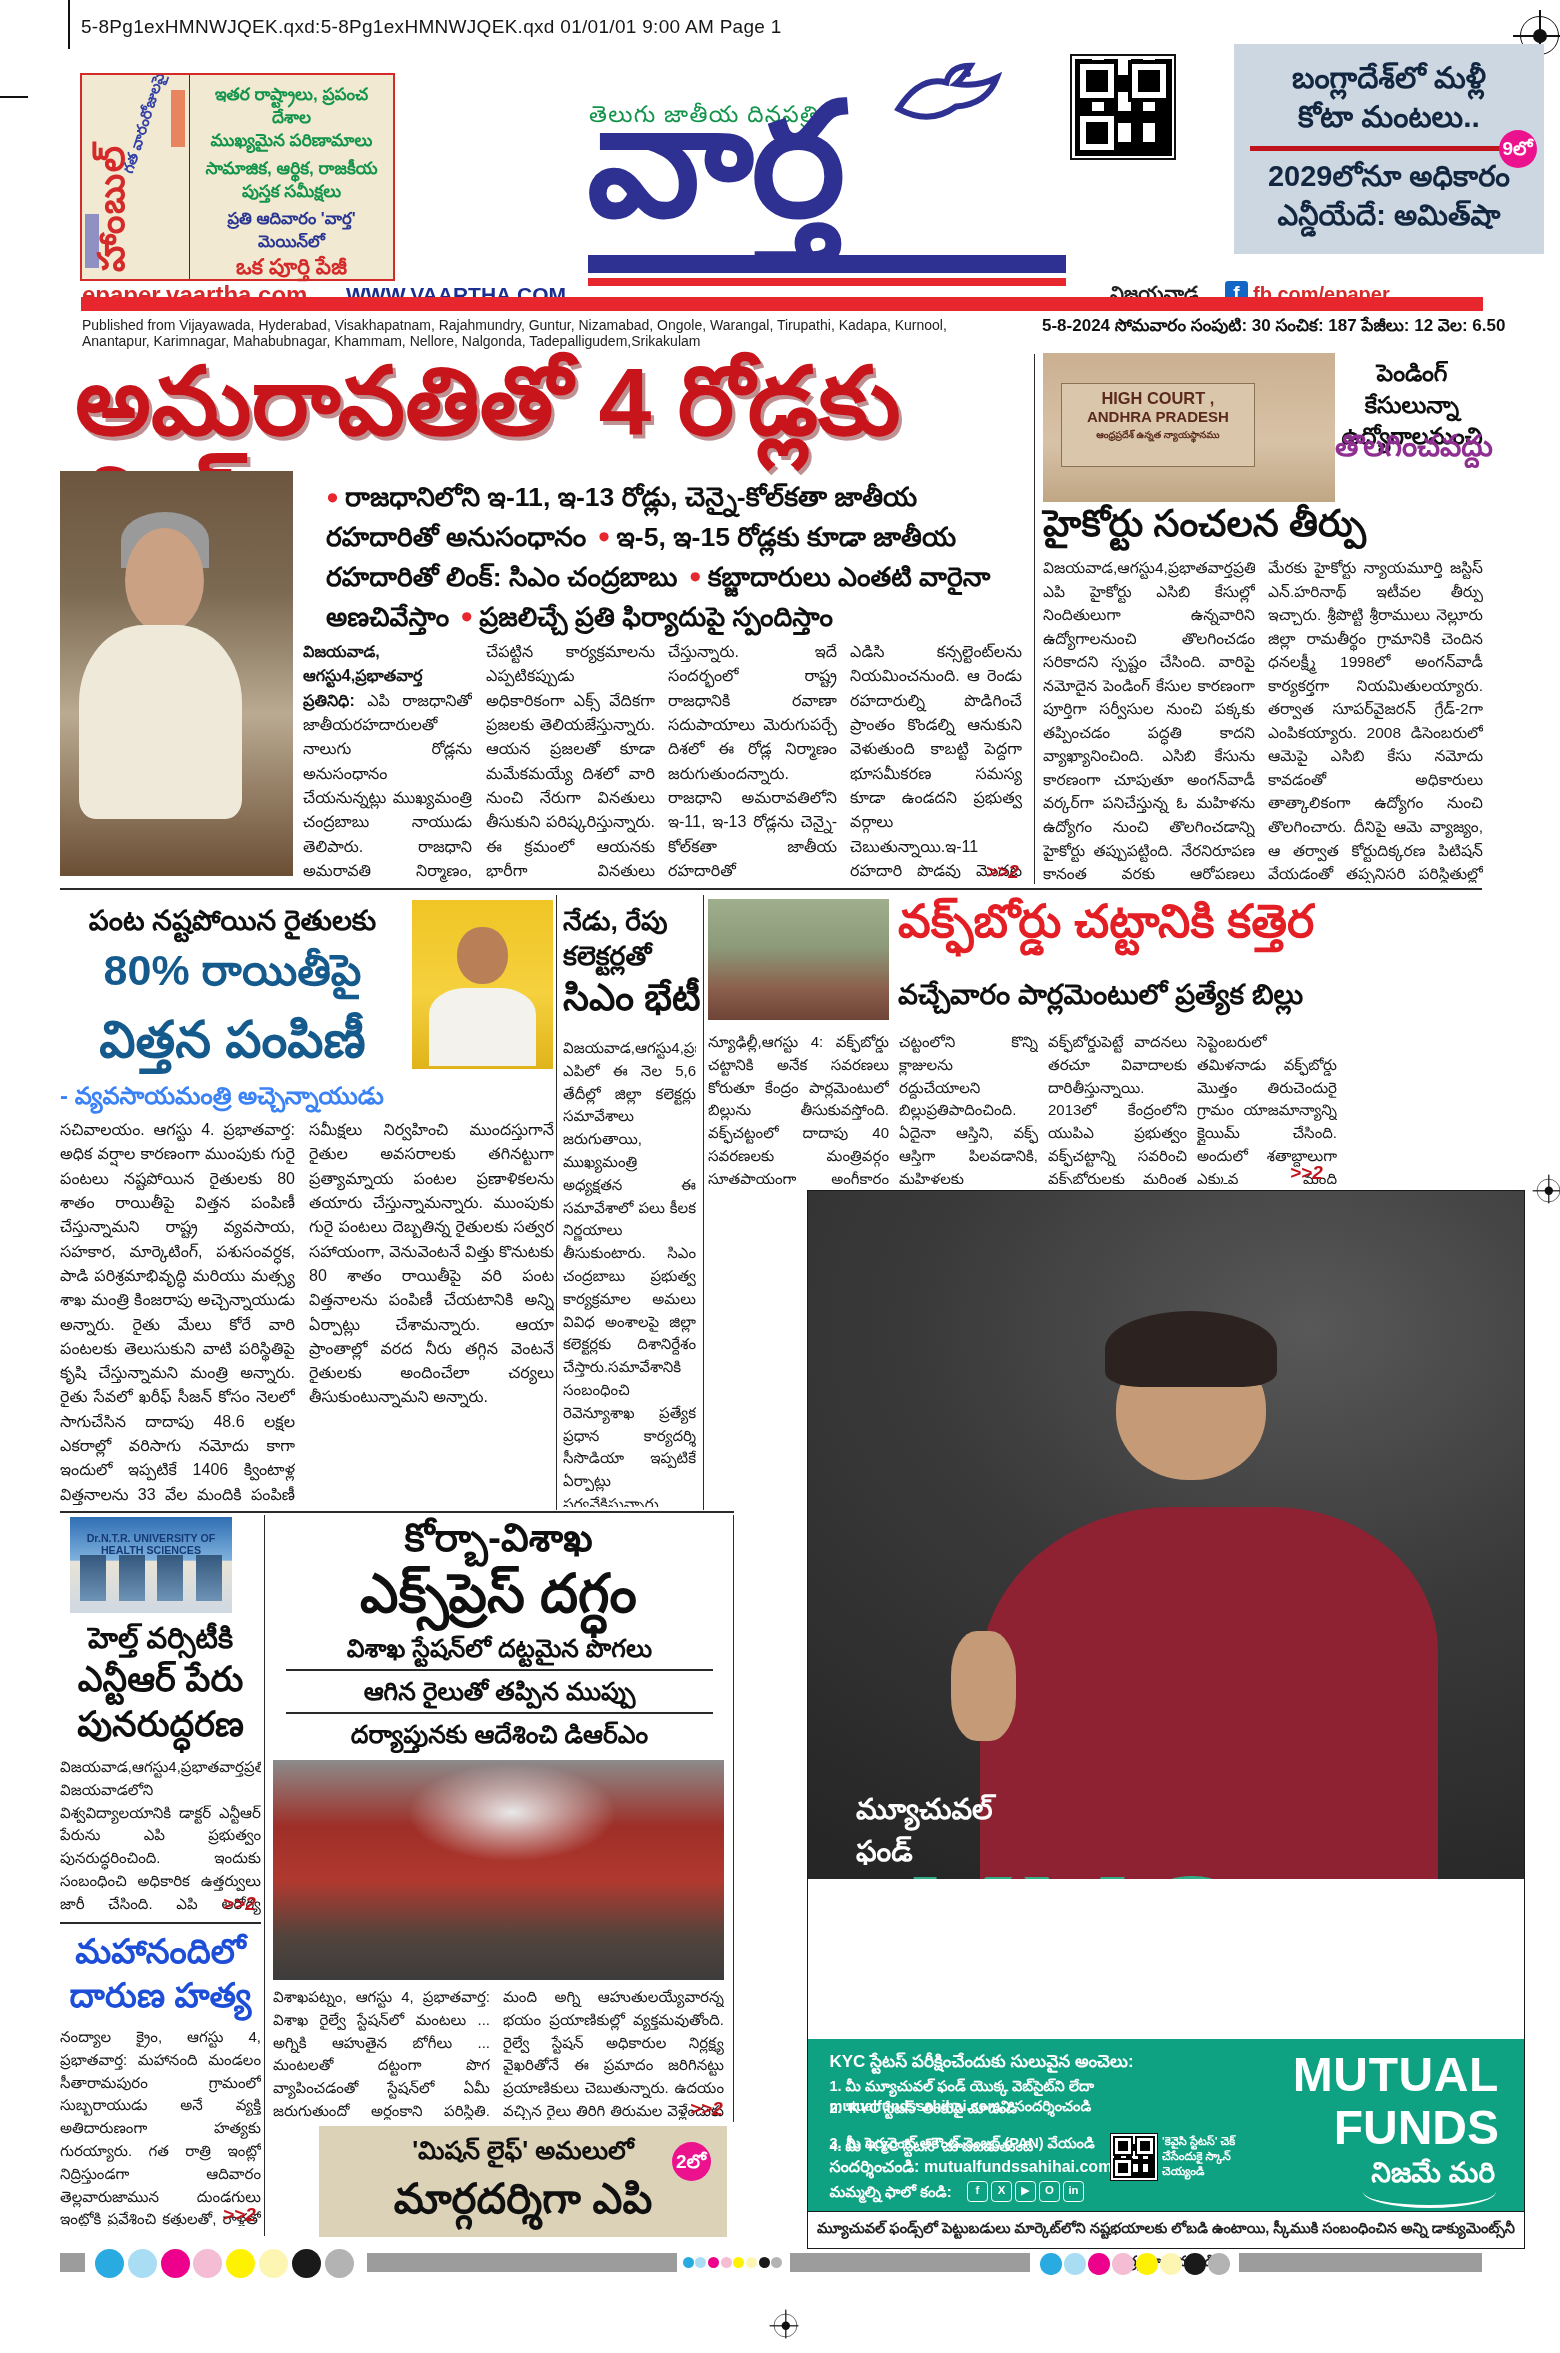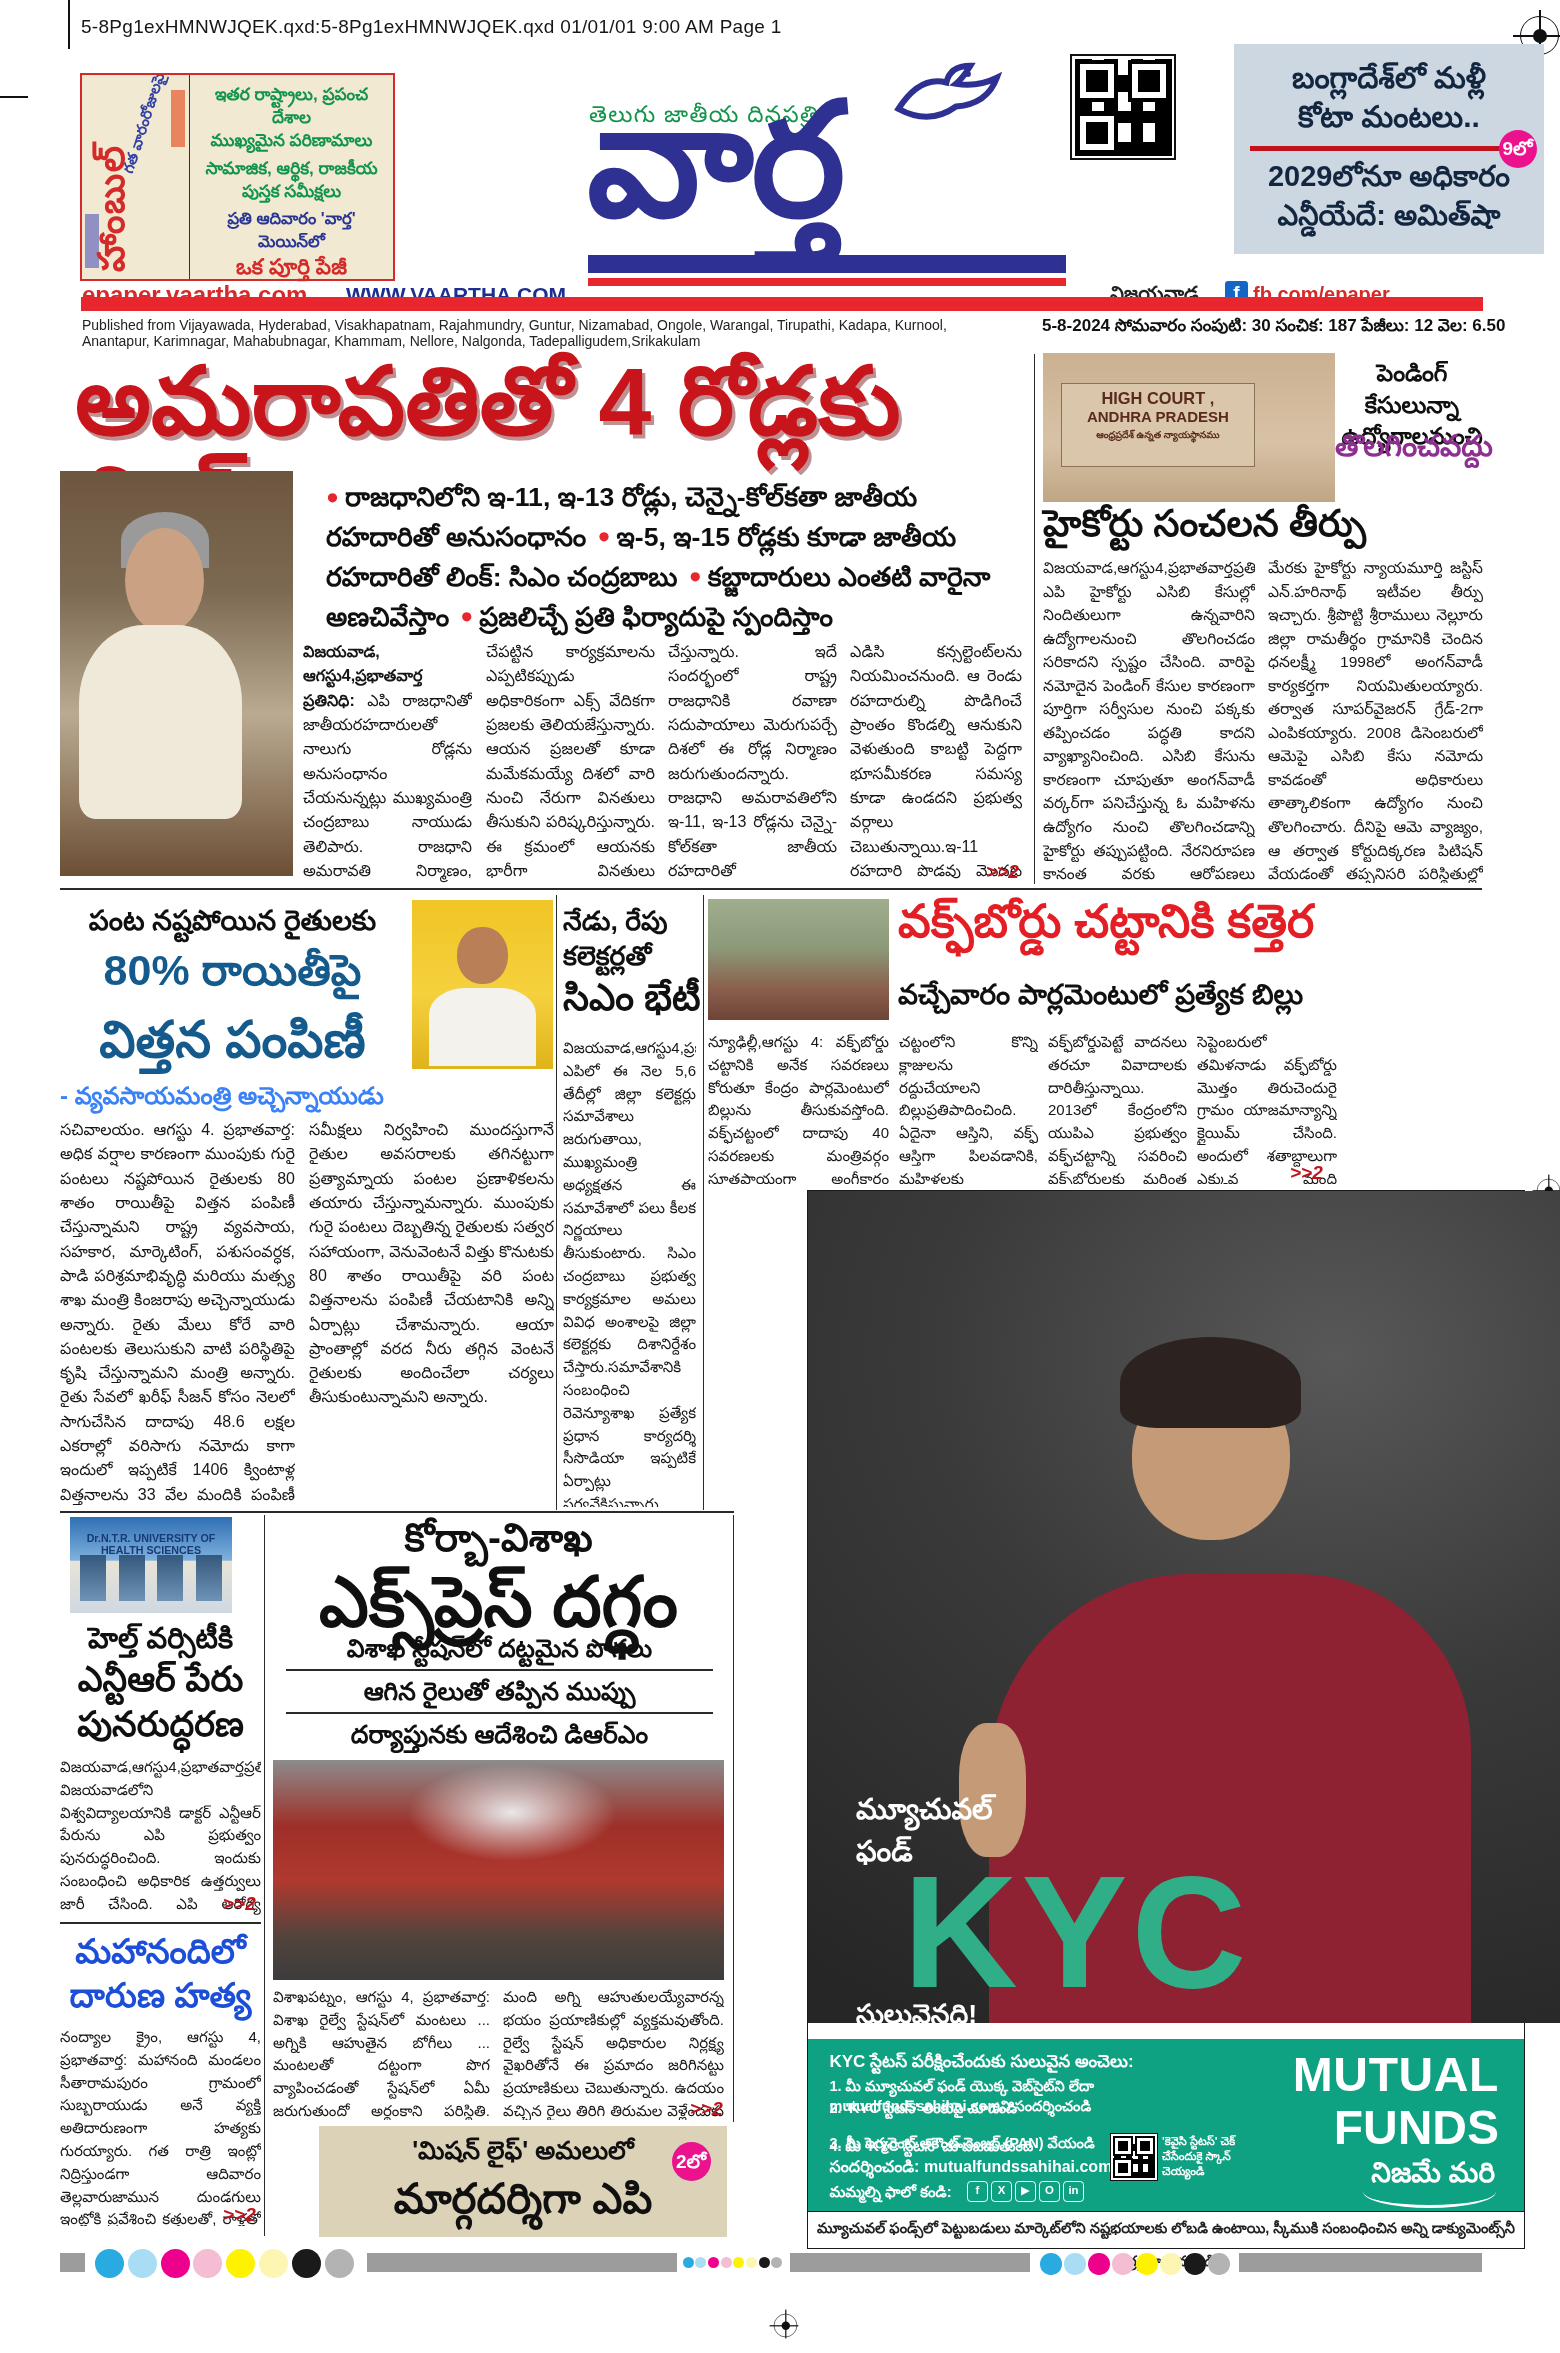--- a/index.html
+++ b/index.html
@@ -95,36 +95,36 @@
   .fs3{left:60px;top:1010px;width:345px;font-size:51px;font-weight:700;color:#155a8c;text-align:center;}
   .fby{left:60px;top:1082px;width:493px;font-size:24px;font-weight:900;color:#3b82f6;}
   
   .cm1{left:563px;top:904px;width:139px;font-size:26.6px;font-weight:900;line-height:1.3;color:#101010;}
   .cm2{left:563px;top:977px;width:139px;font-size:37px;font-weight:900;color:#101010;}
   
   .wq-h{left:898px;top:894px;width:588px;font-size:46px;font-weight:900;color:#e31e24;}
   .wq-s{left:898px;top:979px;width:588px;font-size:28px;font-weight:900;color:#101010;}
   
   .ex1{left:273px;top:1516px;width:451px;font-size:39px;font-weight:900;text-align:center;color:#101010;}
-  .ex2{left:273px;top:1562px;width:451px;font-size:70px;font-weight:900;text-align:center;color:#101010;}
+  .ex2{left:273px;top:1562px;width:451px;font-size:54px;font-weight:900;text-align:center;color:#101010;}
   .exs{left:286px;width:427px;font-size:25px;font-weight:800;text-align:center;color:#101010;}
   .exr{left:286px;width:427px;height:1.9px;background:#2a2a2a;}
   
   .ntr-h{left:60px;width:201px;font-size:29px;font-weight:900;text-align:center;color:#101010;}
   .mur-h{left:60px;width:201px;font-size:34px;font-weight:700;text-align:center;color:#1d4ed8;}
   
   .mission{left:319px;top:2126px;width:408px;height:111px;background:#dcd2b8;text-align:center;}
   .mi1{font-size:25px;font-weight:900;color:#101010;padding-top:10px;}
   .mi2{font-size:42px;font-weight:900;color:#101010;margin-top:3.8px;}
   .mibadge{position:absolute;right:16.4px;top:16.4px;width:39px;height:39px;border-radius:50%;background:#ec128d;color:#fff;
            font-weight:900;font-size:19px;line-height:39px;text-align:center;}
   
   .ad{left:807px;top:1190px;width:716px;height:1057px;border:1.9px solid #1a1a1a;background:#fff;}
-  .ad-photo{position:absolute;left:0;top:0;width:100%;height:832px;overflow:hidden;
-            background:radial-gradient(120% 90% at 70% 20%,#585858 0%,#3a3a3a 45%,#262626 100%);padding-left:37px;}
+  .ad-photo{position:absolute;left:0;top:0;width:100%;height:688px;overflow:hidden;
+            background:radial-gradient(120% 90% at 70% 20%,#585858 0%,#3a3a3a 45%,#262626 100%);}
   .dh-torso{position:absolute;left:24%;top:46%;width:64%;height:58%;background:#8e2232;border-radius:42% 36% 0 0;}
   .dh-head{position:absolute;left:43%;top:22%;width:21%;height:20%;background:#c49a77;border-radius:48%;}
   .dh-hair{position:absolute;left:41.5%;top:17.5%;width:24%;height:11%;background:#2c2320;border-radius:50% 50% 20% 20%;}
   .dh-thumb{position:absolute;left:20%;top:64%;width:9%;height:16%;background:#c49a77;border-radius:40%;}
   .ad-b1{position:absolute;left:48px;top:602px;font-size:29px;font-weight:800;color:#fff;}
   .ad-b2{position:absolute;left:48px;top:644px;font-size:29px;font-weight:800;color:#fff;}
   .ad-kyc{position:absolute;left:95px;top:650px;font-size:159px;font-weight:900;color:#2fae87;letter-spacing:3.8px;}
   .ad-tag{position:absolute;left:48px;top:808px;font-size:26.6px;font-weight:800;color:#fff;}
   .ad-panel{position:absolute;left:0;top:848px;width:100%;height:172px;background:#0ea182;color:#fff;}
   .st-title{position:absolute;left:21.5px;top:12.6px;font-size:17px;font-weight:900;}

